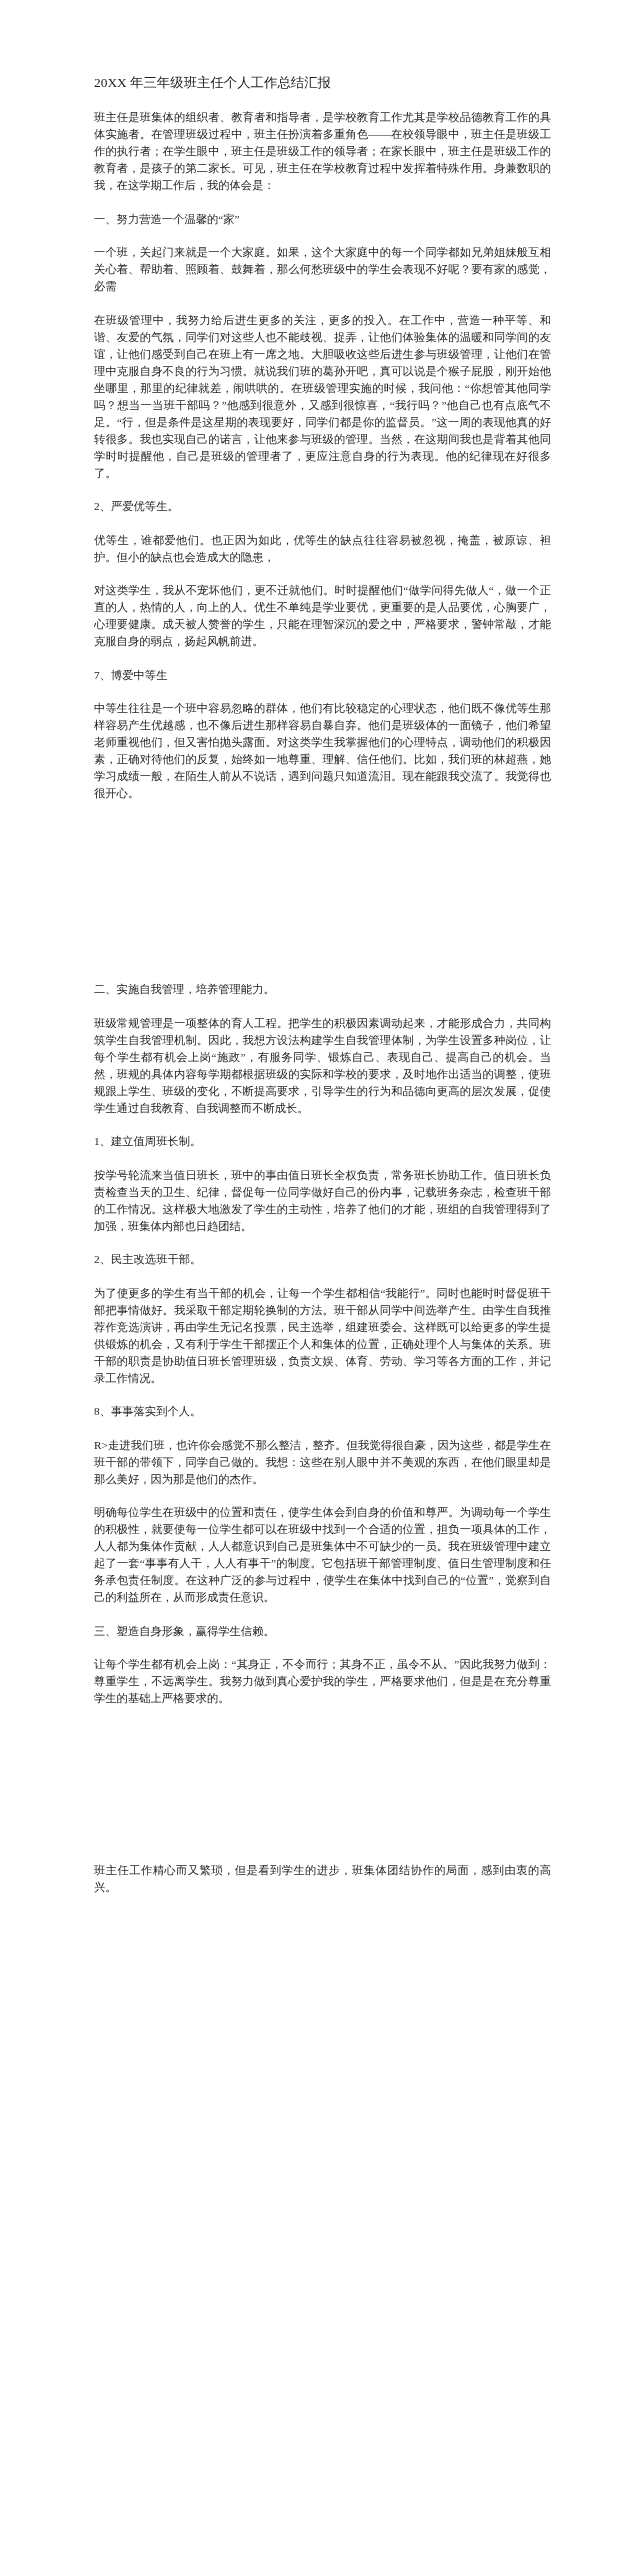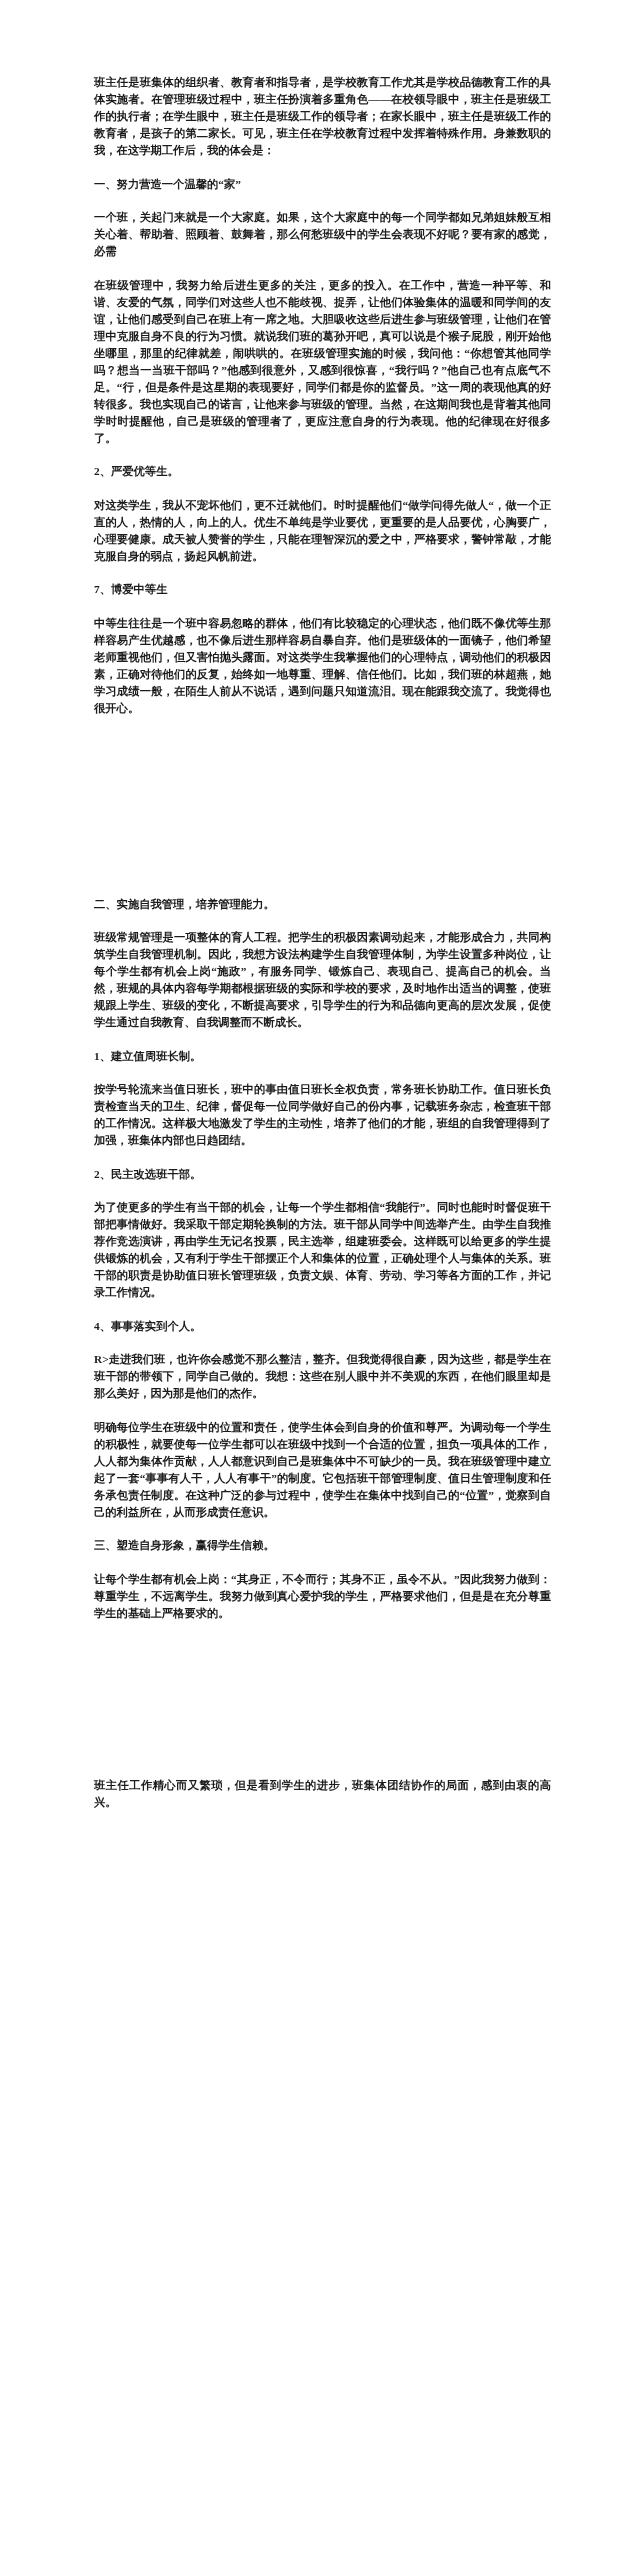--- a/index.html
+++ b/index.html
@@ -37,73 +37,75 @@
     }
     .content h1 {
       font-size: 13.4px;
       font-weight: 400;
       line-height: 18.5px;
       margin: 0 0 16.5px 0;
       text-align: left;
     }
     .content h2, .content h3, .content p {
       font-size: 11.3px;
-      font-weight: 700;
+      font-weight: 400;
       line-height: 17px;
       margin: 0 0 16.5px 0;
       text-align: justify;
       text-justify: inter-ideograph;
     }
     .page-break {
       margin-top: 179px !important;
     }
     .closing-break {
       margin-top: 155px !important;
     }
   </style>
 </head>
 <body>
 
 <div class="page">
 
 
   <div class="content">
 
+    <h1>20XX 年三年级班主任个人工作总结汇报</h1>
 
     <p>班主任是班集体的组织者、教育者和指导者，是学校教育工作尤其是学校品德教育工作的具体实施者。在管理班级过程中，班主任扮演着多重角色——在校领导眼中，班主任是班级工作的执行者；在学生眼中，班主任是班级工作的领导者；在家长眼中，班主任是班级工作的教育者，是孩子的第二家长。可见，班主任在学校教育过程中发挥着特殊作用。身兼数职的我，在这学期工作后，我的体会是：</p>
 
     <h2>一、努力营造一个温馨的“家”</h2>
 
     <p>一个班，关起门来就是一个大家庭。如果，这个大家庭中的每一个同学都如兄弟姐妹般互相关心着、帮助着、照顾着、鼓舞着，那么何愁班级中的学生会表现不好呢？要有家的感觉，必需</p>
 
 
     <p>在班级管理中，我努力给后进生更多的关注，更多的投入。在工作中，营造一种平等、和谐、友爱的气氛，同学们对这些人也不能歧视、捉弄，让他们体验集体的温暖和同学间的友谊，让他们感受到自己在班上有一席之地。大胆吸收这些后进生参与班级管理，让他们在管理中克服自身不良的行为习惯。就说我们班的葛孙开吧，真可以说是个猴子屁股，刚开始他坐哪里，那里的纪律就差，闹哄哄的。在班级管理实施的时候，我问他：“你想管其他同学吗？想当一当班干部吗？”他感到很意外，又感到很惊喜，“我行吗？”他自己也有点底气不足。“行，但是条件是这星期的表现要好，同学们都是你的监督员。”这一周的表现他真的好转很多。我也实现自己的诺言，让他来参与班级的管理。当然，在这期间我也是背着其他同学时时提醒他，自己是班级的管理者了，更应注意自身的行为表现。他的纪律现在好很多了。</p>
 
     <h3>2、严爱优等生。</h3>
 
+    <p>优等生，谁都爱他们。也正因为如此，优等生的缺点往往容易被忽视，掩盖，被原谅、袒护。但小的缺点也会造成大的隐患，</p>
 
     <p>对这类学生，我从不宠坏他们，更不迁就他们。时时提醒他们“做学问得先做人“，做一个正直的人，热情的人，向上的人。优生不单纯是学业要优，更重要的是人品要优，心胸要广，心理要健康。成天被人赞誉的学生，只能在理智深沉的爱之中，严格要求，警钟常敲，才能克服自身的弱点，扬起风帆前进。</p>
 
     <h3>7、博爱中等生</h3>
 
     <p>中等生往往是一个班中容易忽略的群体，他们有比较稳定的心理状态，他们既不像优等生那样容易产生优越感，也不像后进生那样容易自暴自弃。他们是班级体的一面镜子，他们希望老师重视他们，但又害怕抛头露面。对这类学生我掌握他们的心理特点，调动他们的积极因素，正确对待他们的反复，始终如一地尊重、理解、信任他们。比如，我们班的林超燕，她学习成绩一般，在陌生人前从不说话，遇到问题只知道流泪。现在能跟我交流了。我觉得也很开心。</p>
 
     <h2 class="page-break">二、实施自我管理，培养管理能力。</h2>
 
     <p>班级常规管理是一项整体的育人工程。把学生的积极因素调动起来，才能形成合力，共同构筑学生自我管理机制。因此，我想方设法构建学生自我管理体制，为学生设置多种岗位，让每个学生都有机会上岗“施政”，有服务同学、锻炼自己、表现自己、提高自己的机会。当然，班规的具体内容每学期都根据班级的实际和学校的要求，及时地作出适当的调整，使班规跟上学生、班级的变化，不断提高要求，引导学生的行为和品德向更高的层次发展，促使学生通过自我教育、自我调整而不断成长。</p>
 
     <h3>1、建立值周班长制。</h3>
 
     <p>按学号轮流来当值日班长，班中的事由值日班长全权负责，常务班长协助工作。值日班长负责检查当天的卫生、纪律，督促每一位同学做好自己的份内事，记载班务杂志，检查班干部的工作情况。这样极大地激发了学生的主动性，培养了他们的才能，班组的自我管理得到了加强，班集体内部也日趋团结。</p>
 
     <h3>2、民主改选班干部。</h3>
 
     <p>为了使更多的学生有当干部的机会，让每一个学生都相信“我能行”。同时也能时时督促班干部把事情做好。我采取干部定期轮换制的方法。班干部从同学中间选举产生。由学生自我推荐作竞选演讲，再由学生无记名投票，民主选举，组建班委会。这样既可以给更多的学生提供锻炼的机会，又有利于学生干部摆正个人和集体的位置，正确处理个人与集体的关系。班干部的职责是协助值日班长管理班级，负责文娱、体育、劳动、学习等各方面的工作，并记录工作情况。</p>
 
-    <h3>4、事事落实到个人。</h3>
+    <h3>8、事事落实到个人。</h3>
 
     <p>R&gt;走进我们班，也许你会感觉不那么整洁，整齐。但我觉得很自豪，因为这些，都是学生在班干部的带领下，同学自己做的。我想：这些在别人眼中并不美观的东西，在他们眼里却是那么美好，因为那是他们的杰作。</p>
 
     <p>明确每位学生在班级中的位置和责任，使学生体会到自身的价值和尊严。为调动每一个学生的积极性，就要使每一位学生都可以在班级中找到一个合适的位置，担负一项具体的工作，人人都为集体作贡献，人人都意识到自己是班集体中不可缺少的一员。我在班级管理中建立起了一套“事事有人干，人人有事干”的制度。它包括班干部管理制度、值日生管理制度和任务承包责任制度。在这种广泛的参与过程中，使学生在集体中找到自己的“位置”，觉察到自己的利益所在，从而形成责任意识。</p>
 
     <h2>三、塑造自身形象，赢得学生信赖。</h2>
 
     <p>让每个学生都有机会上岗：“其身正，不令而行；其身不正，虽令不从。”因此我努力做到：尊重学生，不远离学生。我努力做到真心爱护我的学生，严格要求他们，但是是在充分尊重学生的基础上严格要求的。</p>
 
     <p class="closing-break">班主任工作精心而又繁琐，但是看到学生的进步，班集体团结协作的局面，感到由衷的高兴。</p>

